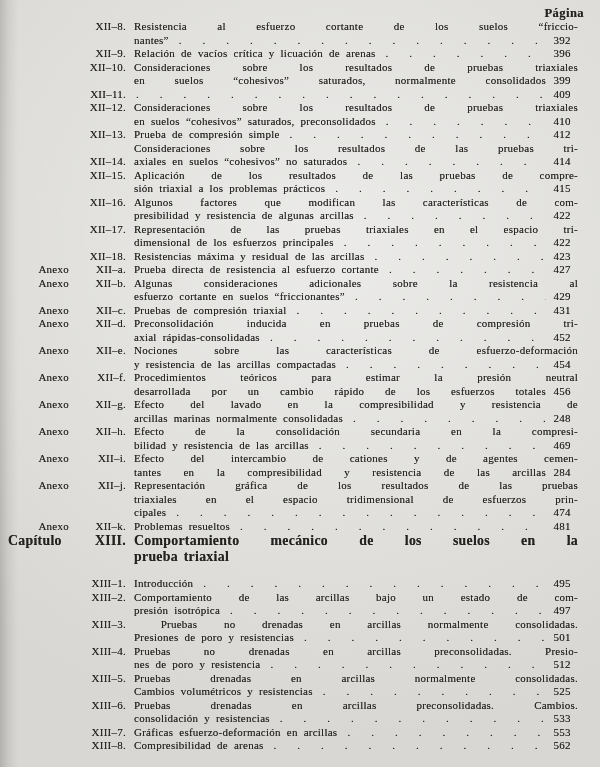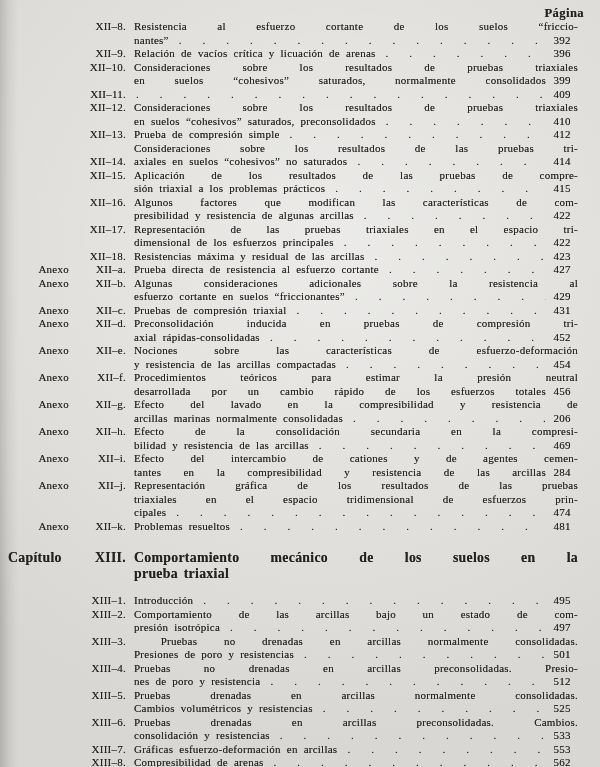--- a/index.html
+++ b/index.html
@@ -33,21 +33,21 @@
   .just{text-align:justify;text-align-last:justify;}
   .leader{
     flex:1 1 0;min-width:0;overflow:hidden;white-space:nowrap;
     letter-spacing:21px;padding-left:10px;word-spacing:0;
   }
   .pg{flex:0 0 32px;text-align:center;white-space:nowrap;}
   .row.chapter, .row.chapter2{
     padding-left:8px;font-weight:bold;font-size:13.8px;line-height:16px;
     letter-spacing:.3px;word-spacing:2px;
   }
-  .row.chapter{margin-top:17px;}
+  .row.chapter{}
   .row.chapter2{margin-bottom:12px;}
   .chlabel{flex:0 0 118px;text-align:justify;text-align-last:justify;white-space:normal;}
   .chtitle{margin-left:8px;flex:1 1 auto;}
 </style>
 </head>
 <body>
 
 <div class="page">
   <div class="header">
     <span class="pagina">Página</span>
@@ -227,21 +227,21 @@
       <div class="row entry">
         <span class="lab">Anexo</span>
         <span class="num">XII–g.</span>
         <span class="txt grow just">Efecto del lavado en la compresibilidad y resistencia de</span>
       </div>
       <div class="row entry">
         <span class="lab"></span>
         <span class="num"></span>
         <span class="txt">arcillas marinas normalmente consolidadas</span>
         <span class="leader">............................................................</span>
-        <span class="pg">206</span>
+        <span class="pg">248</span>
       </div>
       <div class="row entry">
         <span class="lab">Anexo</span>
         <span class="num">XII–h.</span>
         <span class="txt grow just">Efecto de la consolidación secundaria en la compresi-</span>
       </div>
       <div class="row entry">
         <span class="lab"></span>
         <span class="num"></span>
         <span class="txt">bilidad y resistencia de las arcillas</span>

